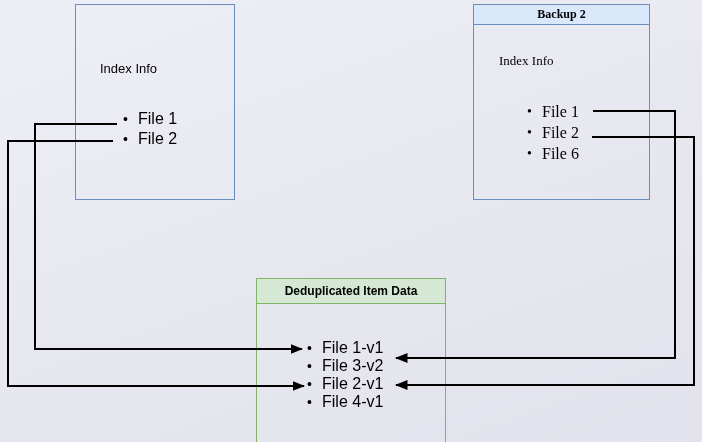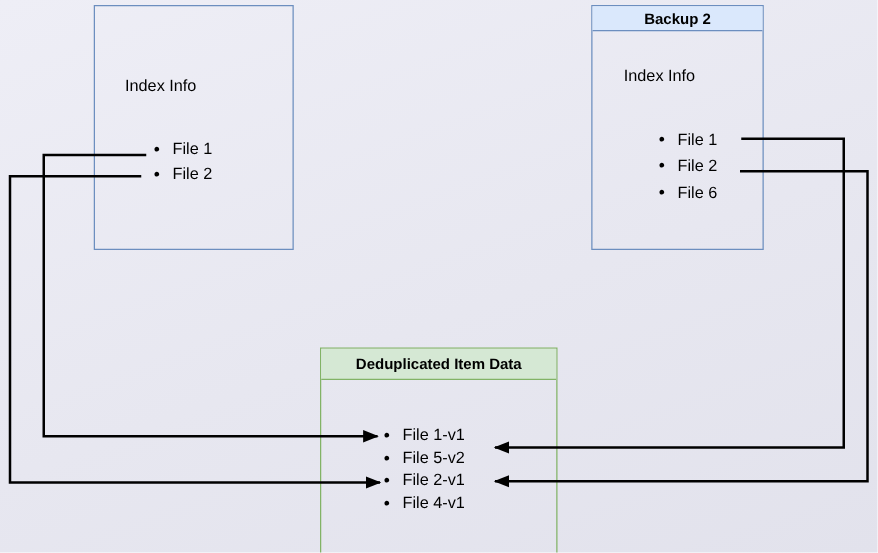--- a/index.html
+++ b/index.html
@@ -36,39 +36,39 @@
     background: var(--blue-fill, #dae8fc);
     border-bottom-color: var(--blue-border, #6c8ebf);
     height: 20px;
   }
   .green .box-header {
     background: var(--green-fill, #d5e8d4);
     border-bottom-color: var(--green-border, #82b366);
     height: 25px;
   }
   .box-backup1 { left: 75px; top: 4px; width: 160px; height: 196px; }
-  .box-backup2 { left: 473px; top: 4px; width: 138px; height: 196px; }
+  .box-backup2 { left: 473px; top: 4px; width: 177px; height: 196px; font-family: Liberation Serif, serif; }
   .box-dedup   { left: 256px; top: 278px; width: 190px; height: 184px; }
 
   .index-label {
     position: absolute;
     font-size: 13px;
     line-height: 16px;
     color: #000;
     white-space: nowrap;
   }
   .box-backup1 .index-label { left: 24px; top: 56px; }
   .box-backup2 .index-label { left: 25px; top: 48px; }
 
   ul.file-list {
     position: absolute;
     margin: 0;
     padding: 0;
     list-style: none;
-    font-size: 13px;
+    font-size: 16px;
     color: #000;
   }
   ul.file-list li {
     position: relative;
     padding-left: 15px;
     white-space: nowrap;
   }
   ul.file-list li::before {
     content: "\2022";
     position: absolute;
@@ -112,21 +112,21 @@
         <li>File 1</li>
         <li>File 2</li>
         <li>File 6</li>
       </ul>
   </div>
 
   <div class="box green box-dedup">
     <div class="box-header">Deduplicated Item Data</div>
     <ul class="file-list">
         <li>File 1-v1</li>
-        <li>File 5-v2</li>
+        <li>File 3-v2</li>
         <li>File 2-v1</li>
         <li>File 4-v1</li>
       </ul>
   </div>
 
   <svg class="arrows" viewBox="0 0 702 442">
     <defs>
       <marker id="arrowhead" markerUnits="userSpaceOnUse" markerWidth="13" markerHeight="10" refX="11.5" refY="5" orient="auto">
         <path d="M0,0 L12.5,5 L0,10 z" fill="#000000"></path>
       </marker>

